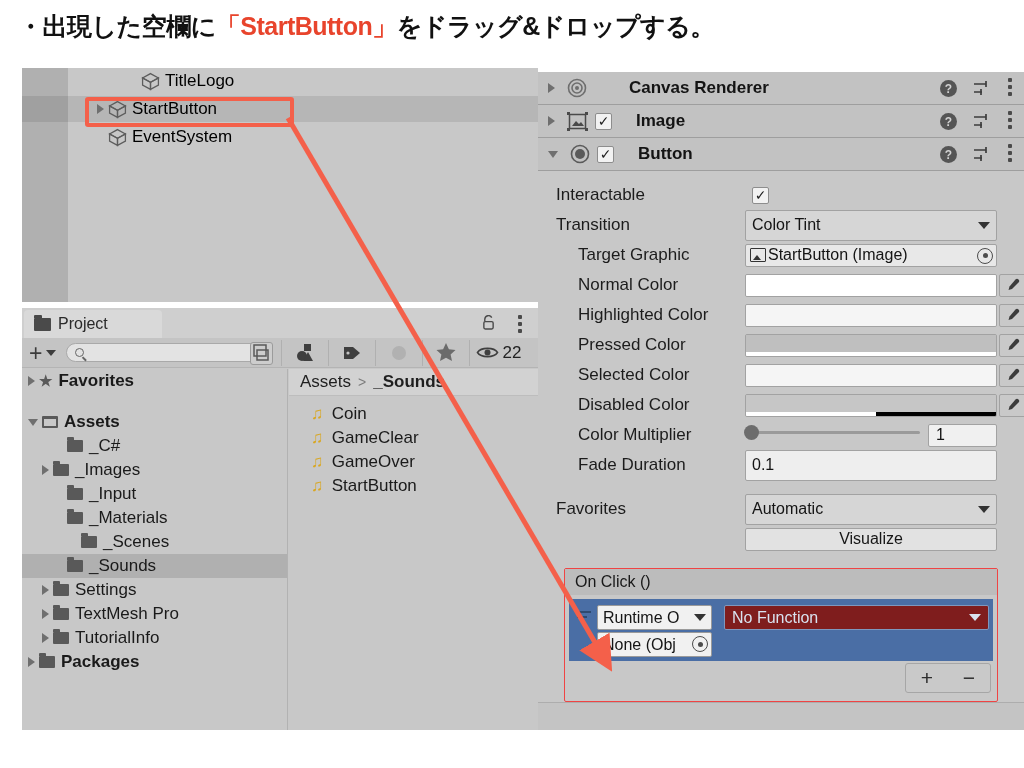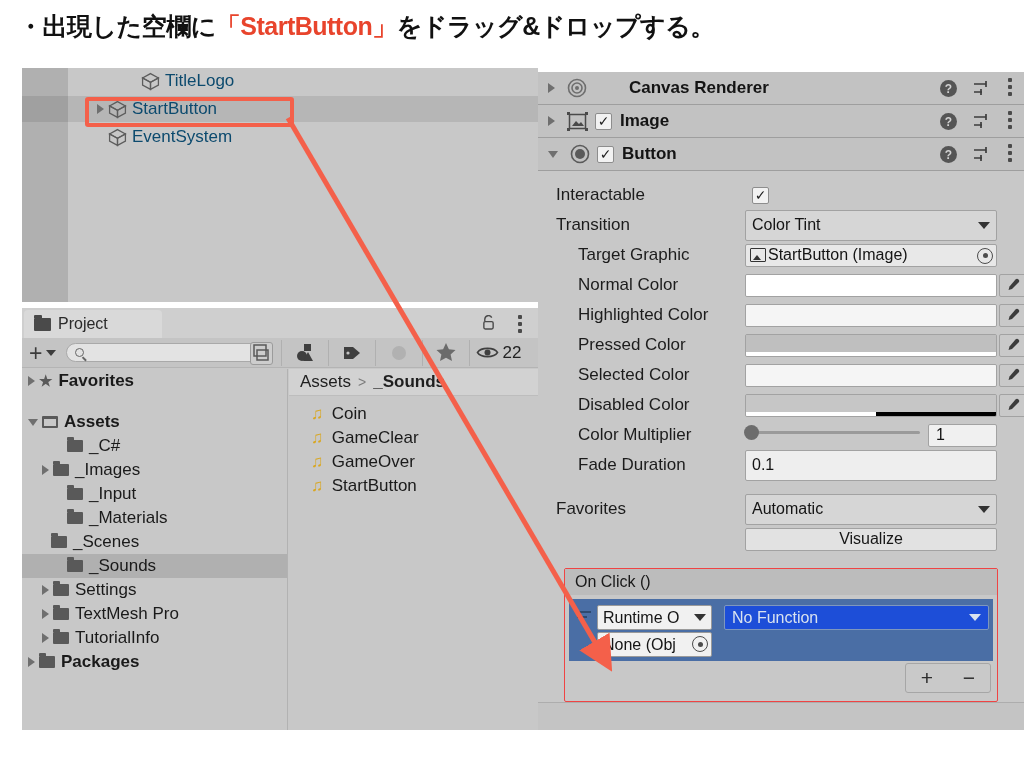--- a/index.html
+++ b/index.html
@@ -30,21 +30,21 @@
   #hier-gutter {
     position: absolute; left: 0; top: 0; width: 46px; height: 100%;
     background: #b0b0b0;
   }
   .hier-row {
     position: absolute; left: 0; width: 100%; height: 26px;
     display: flex; align-items: center;
   }
   .hier-row.selected { background: #b6b6b6; }
   .hier-row.selected .gut { position:absolute; left:0; top:0; width:46px; height:100%; background:#a0a0a0; }
-  .hier-label { font-size: 17px; color: #0c4a6e; }
+  .hier-label { font-size: 17px; color: #000000; }
   .tri {
     width: 0; height: 0; margin-right: 4px;
     border-left: 7px solid #6f6f6f;
     border-top: 5px solid transparent;
     border-bottom: 5px solid transparent;
     flex: 0 0 auto;
   }
   .tri.down {
     border-left: 5px solid transparent;
     border-right: 5px solid transparent;
@@ -142,21 +142,21 @@
 
   
   #inspector {
     left: 538px; top: 72px; width: 486px; height: 658px;
     background: #c8c8c8;
   }
   .comp-header {
     height: 33px; background: #c2c2c2; display:flex; align-items:center;
     border-bottom:1px solid #9e9e9e; position:relative; padding-left:10px;
   }
-  .comp-header .title { font-size:17px; font-weight:bold; color:#141414; margin-left:8px; }
+  .comp-header .title { font-size:17px; font-weight:bold; color:#141414; margin-left:24px; }
   .chk {
     width:17px;height:17px;background:#f2f2f2;border:1px solid #8d8d8d;border-radius:2px;
     display:flex;align-items:center;justify-content:center;margin-left:7px;flex:0 0 auto;
   }
   .chk span{font-size:14px;color:#202020;line-height:1;}
   .hdr-icons { position:absolute; right:12px; top:0; height:33px; display:flex; align-items:center; gap:16px; }
   .q-ico { width:17px;height:17px;border-radius:50%;background:#555;color:#d2d2d2;font-size:12px;font-weight:bold;display:flex;align-items:center;justify-content:center;}
 
   #props { position:absolute; left:0; top:100px; right:0; padding-top:8px; }
   .prow { height:30px; display:flex; align-items:center; position:relative; }
@@ -227,21 +227,21 @@
   .drag-handle { width:14px; margin-top:5px; }
   .drag-handle i{display:block;height:2px;background:#2f4a70;margin-bottom:3px;}
   .drag-handle i:nth-child(1){width:14px;}
   .drag-handle i:nth-child(2){width:10px;}
   .runtime-dd {
     position:absolute; left:28px; top:6px; width:115px; height:25px; background:#f1f1f1;
     border:1px solid #9a9a9a; border-radius:2px; display:flex; align-items:center;
     padding:0 5px; justify-content:space-between; font-size:16px; color:#151515;
   }
   .nofunc-dd {
-    position:absolute; left:155px; top:6px; width:265px; height:25px; background:#1d4ed8;
+    position:absolute; left:155px; top:6px; width:265px; height:25px; background:#7f1d1d;
     border:1px solid #7e97bd; border-radius:2px; display:flex; align-items:center;
     padding:0 7px; justify-content:space-between; font-size:16px; color:#d9e2ef;
   }
   .nofunc-dd .dd-caret { border-top-color:#d9e2ef; }
   .objslot {
     position:absolute; left:28px; top:33px; width:115px; height:25px; background:#f1f1f1;
     border:1px solid #9a9a9a; border-radius:2px; display:flex; align-items:center;
     padding-left:5px; font-size:16px; color:#151515; overflow:hidden;
   }
   #onclick-footer { height:40px; position:relative; }
@@ -403,21 +403,21 @@
       <div class="tree-row" style="padding-left:34px">
         <span class="tri spacer"></span>
         <span class="fld"></span>
         <span>_Input</span>
       </div>
       <div class="tree-row" style="padding-left:34px">
         <span class="tri spacer"></span>
         <span class="fld"></span>
         <span>_Materials</span>
       </div>
-      <div class="tree-row" style="padding-left:18px">
+      <div class="tree-row" style="padding-left:48px">
         <span class="tri spacer"></span>
         <span class="fld"></span>
         <span>_Scenes</span>
       </div>
       <div class="tree-row sel" style="padding-left:34px">
         <span class="tri spacer"></span>
         <span class="fld"></span>
         <span>_Sounds</span>
       </div>
       <div class="tree-row" style="padding-left:20px">

